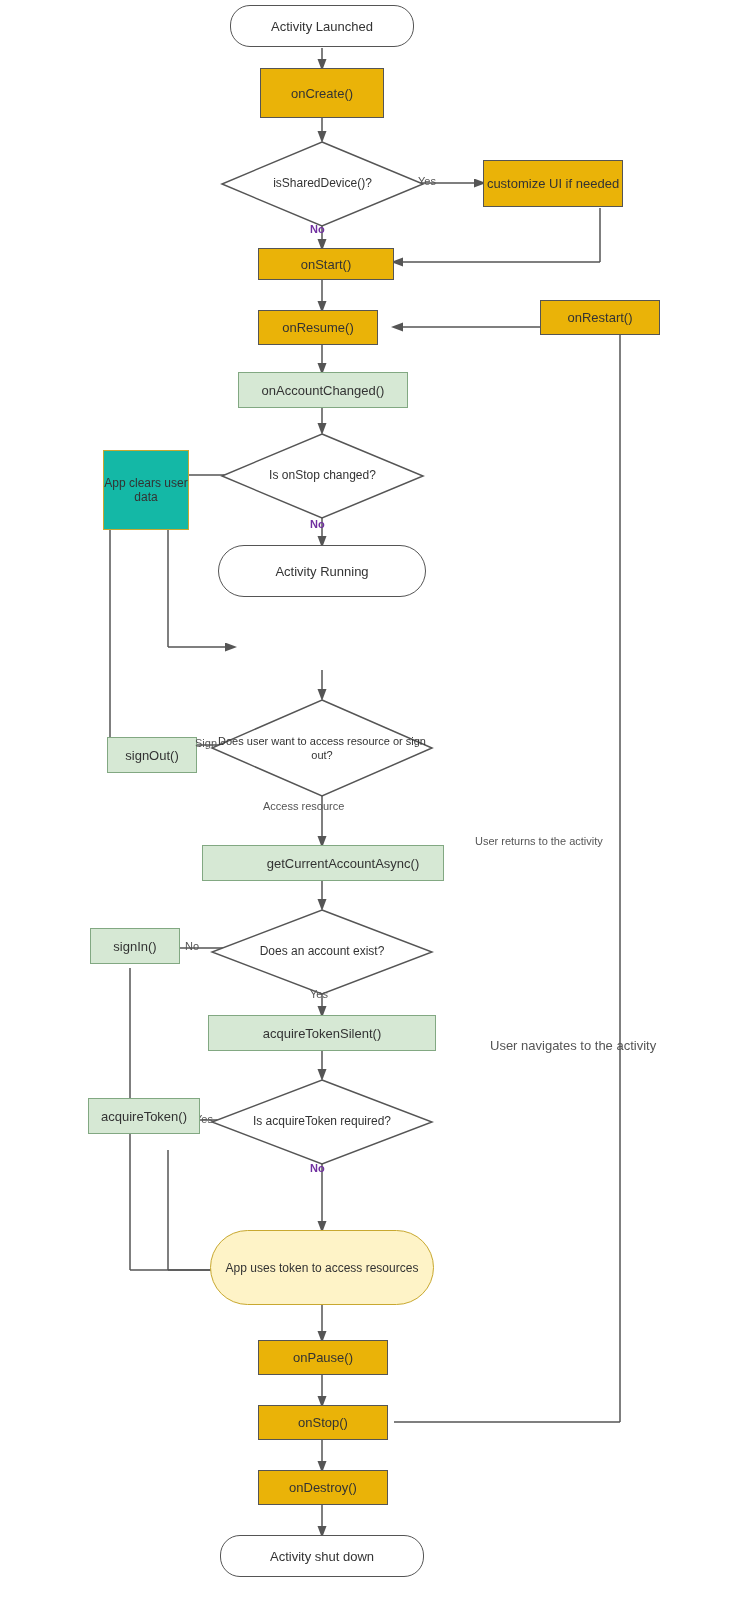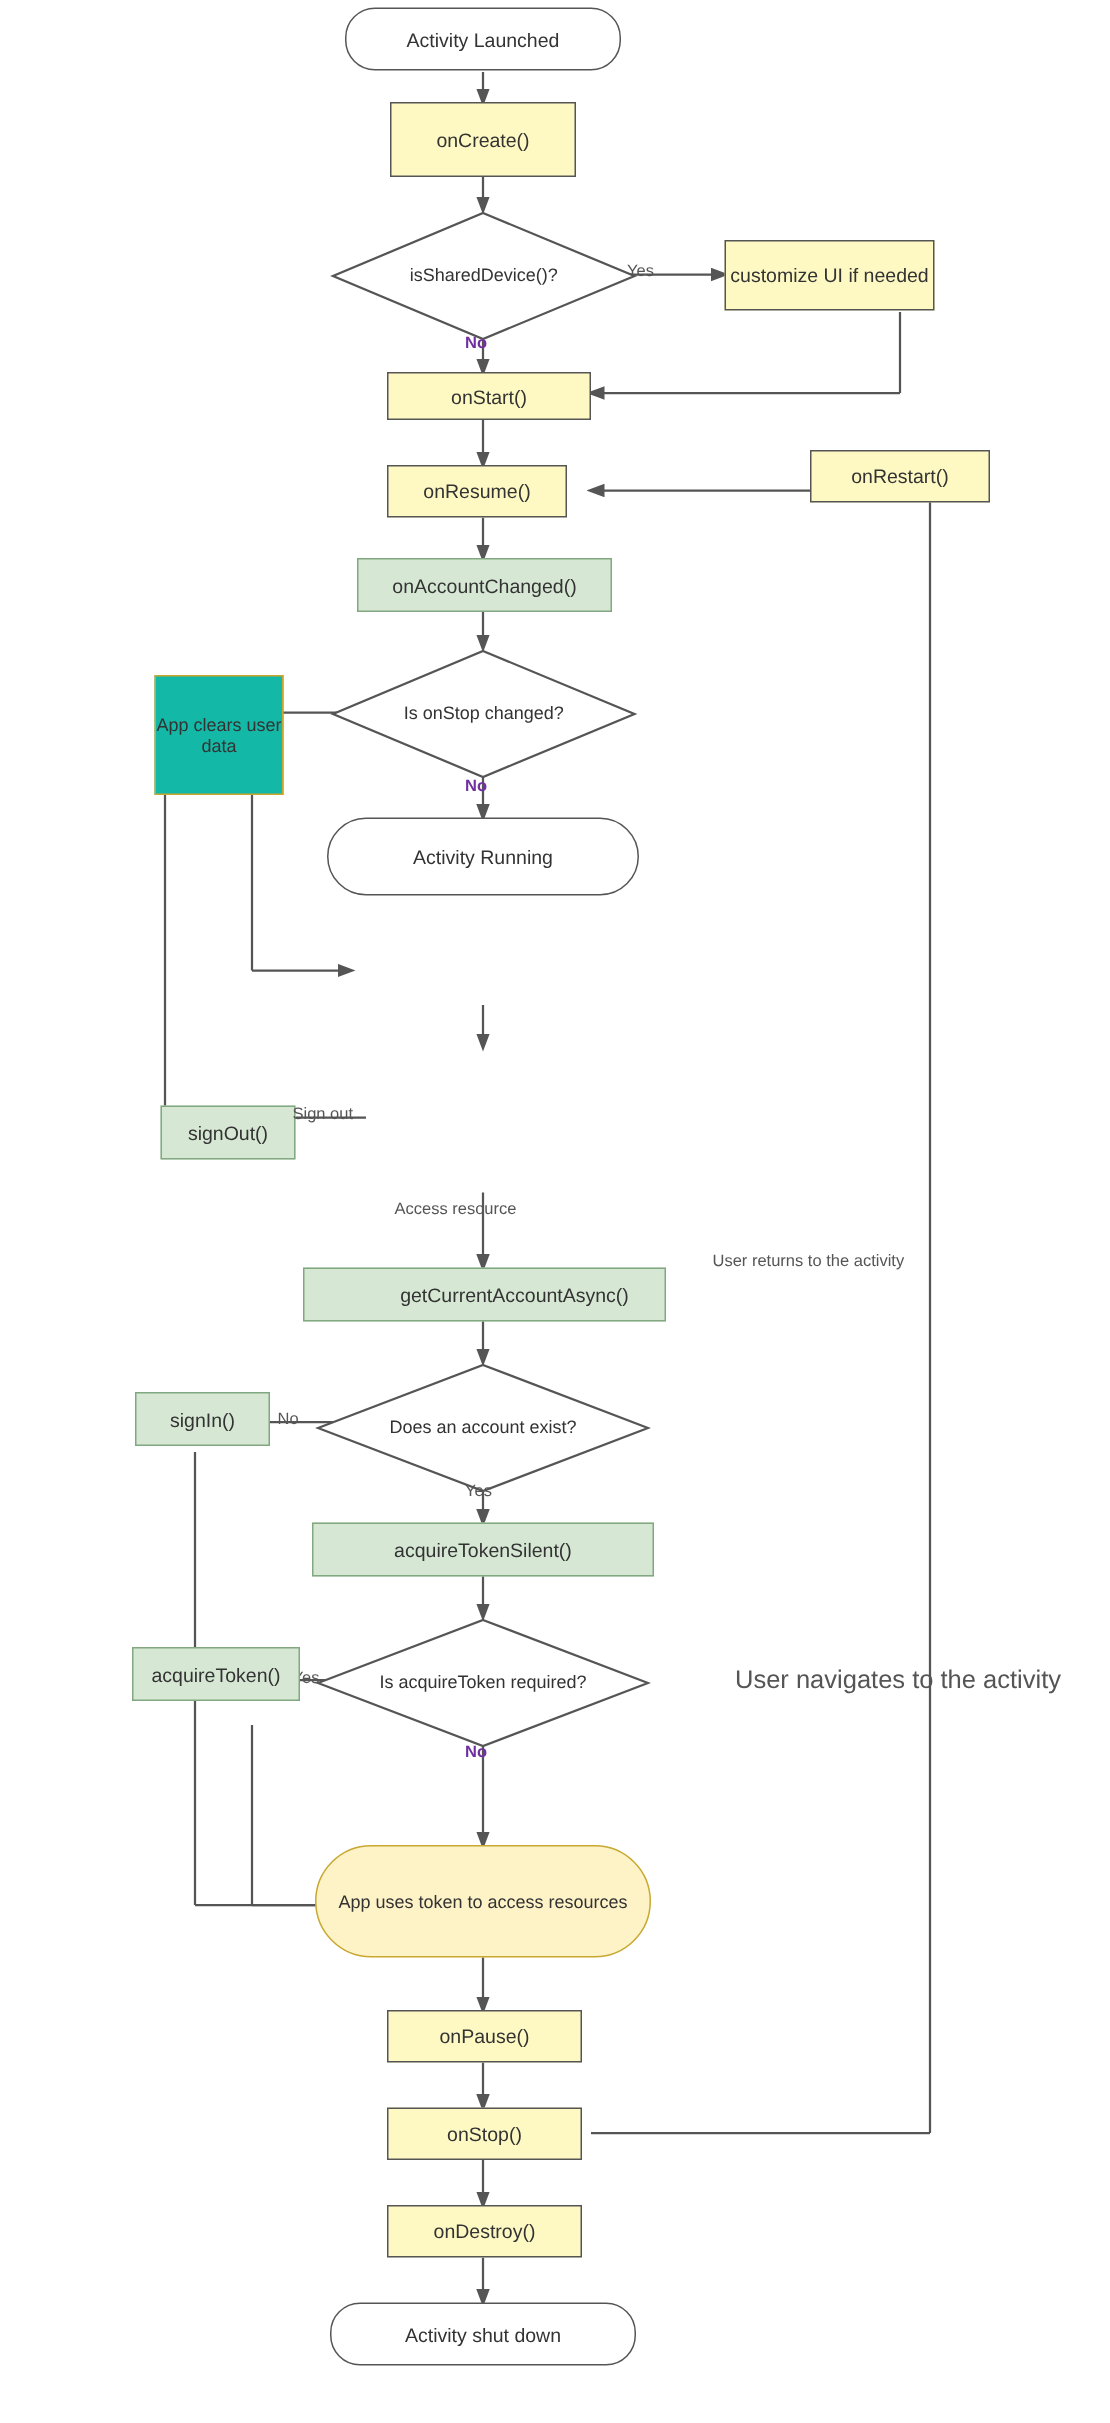--- a/index.html
+++ b/index.html
@@ -26,21 +26,21 @@
       justify-content: center;
       text-align: center;
     }
     .rounded-rect {
       border-radius: 20px;
       border: 1.5px solid #555;
       background: #fff;
     }
     .rect {
       border: 1.5px solid #555;
-      background: #fef9c3;
+      background: #eab308;
       align-items: center;
     }
     .rect-green {
       border: 1.5px solid #82a882;
       background: #d6e8d4;
     }
     .diamond-wrapper {
       position: absolute;
       display: flex;
       align-items: center;
@@ -245,20 +245,28 @@
   </div>
 
   <div class="shape rect-green" style="left:107px; top:737px; width:90px; height:36px;">
     <span>signOut()</span>
   </div>
 
   <div class="label-text" style="left:195px; top:737px;">
     <span>Sign out</span>
   </div>
 
+  <div class="diamond-wrapper" style="left:210px; top:698px; width:224px; height:100px;">
+    <div class="diamond">
+      <svg viewBox="0 0 224 100" xmlns="http://www.w3.org/2000/svg">
+        <polygon points="112,2 222,50 112,98 2,50" fill="white" stroke="#555" stroke-width="1.5"></polygon>
+      </svg>
+      <span class="diamond-label" style="font-size:11px;">Does user want to access resource or sign out?</span>
+    </div>
+  </div>
 
   <div class="label-text" style="left:263px; top:800px;">
     <span>Access resource</span>
   </div>
 
   <div class="shape rect-green" style="left:202px; top:845px; width:242px; height:36px;padding-left:40px;">
     <span>getCurrentAccountAsync()</span>
   </div>
 
   <div class="diamond-wrapper" style="left:210px; top:908px; width:224px; height:88px;">
@@ -324,17 +332,17 @@
   </div>
 
   <div class="shape rounded-rect" style="left:220px; top:1535px; width:204px; height:42px;">
     <span>Activity shut down</span>
   </div>
 
   <div class="label-text" style="left:475px; top:835px; font-size:11px; color:#555;">
     <span>User returns to the activity</span>
   </div>
 
-  <div class="label-text" style="left:490px; top:1110px; font-size:17px; color:#555;">
+  <div class="label-text" style="left:490px; top:1038px; font-size:13px; color:#555;">
     <span>User navigates to the activity</span>
   </div>
 
 </div>
 
 </body></html>

